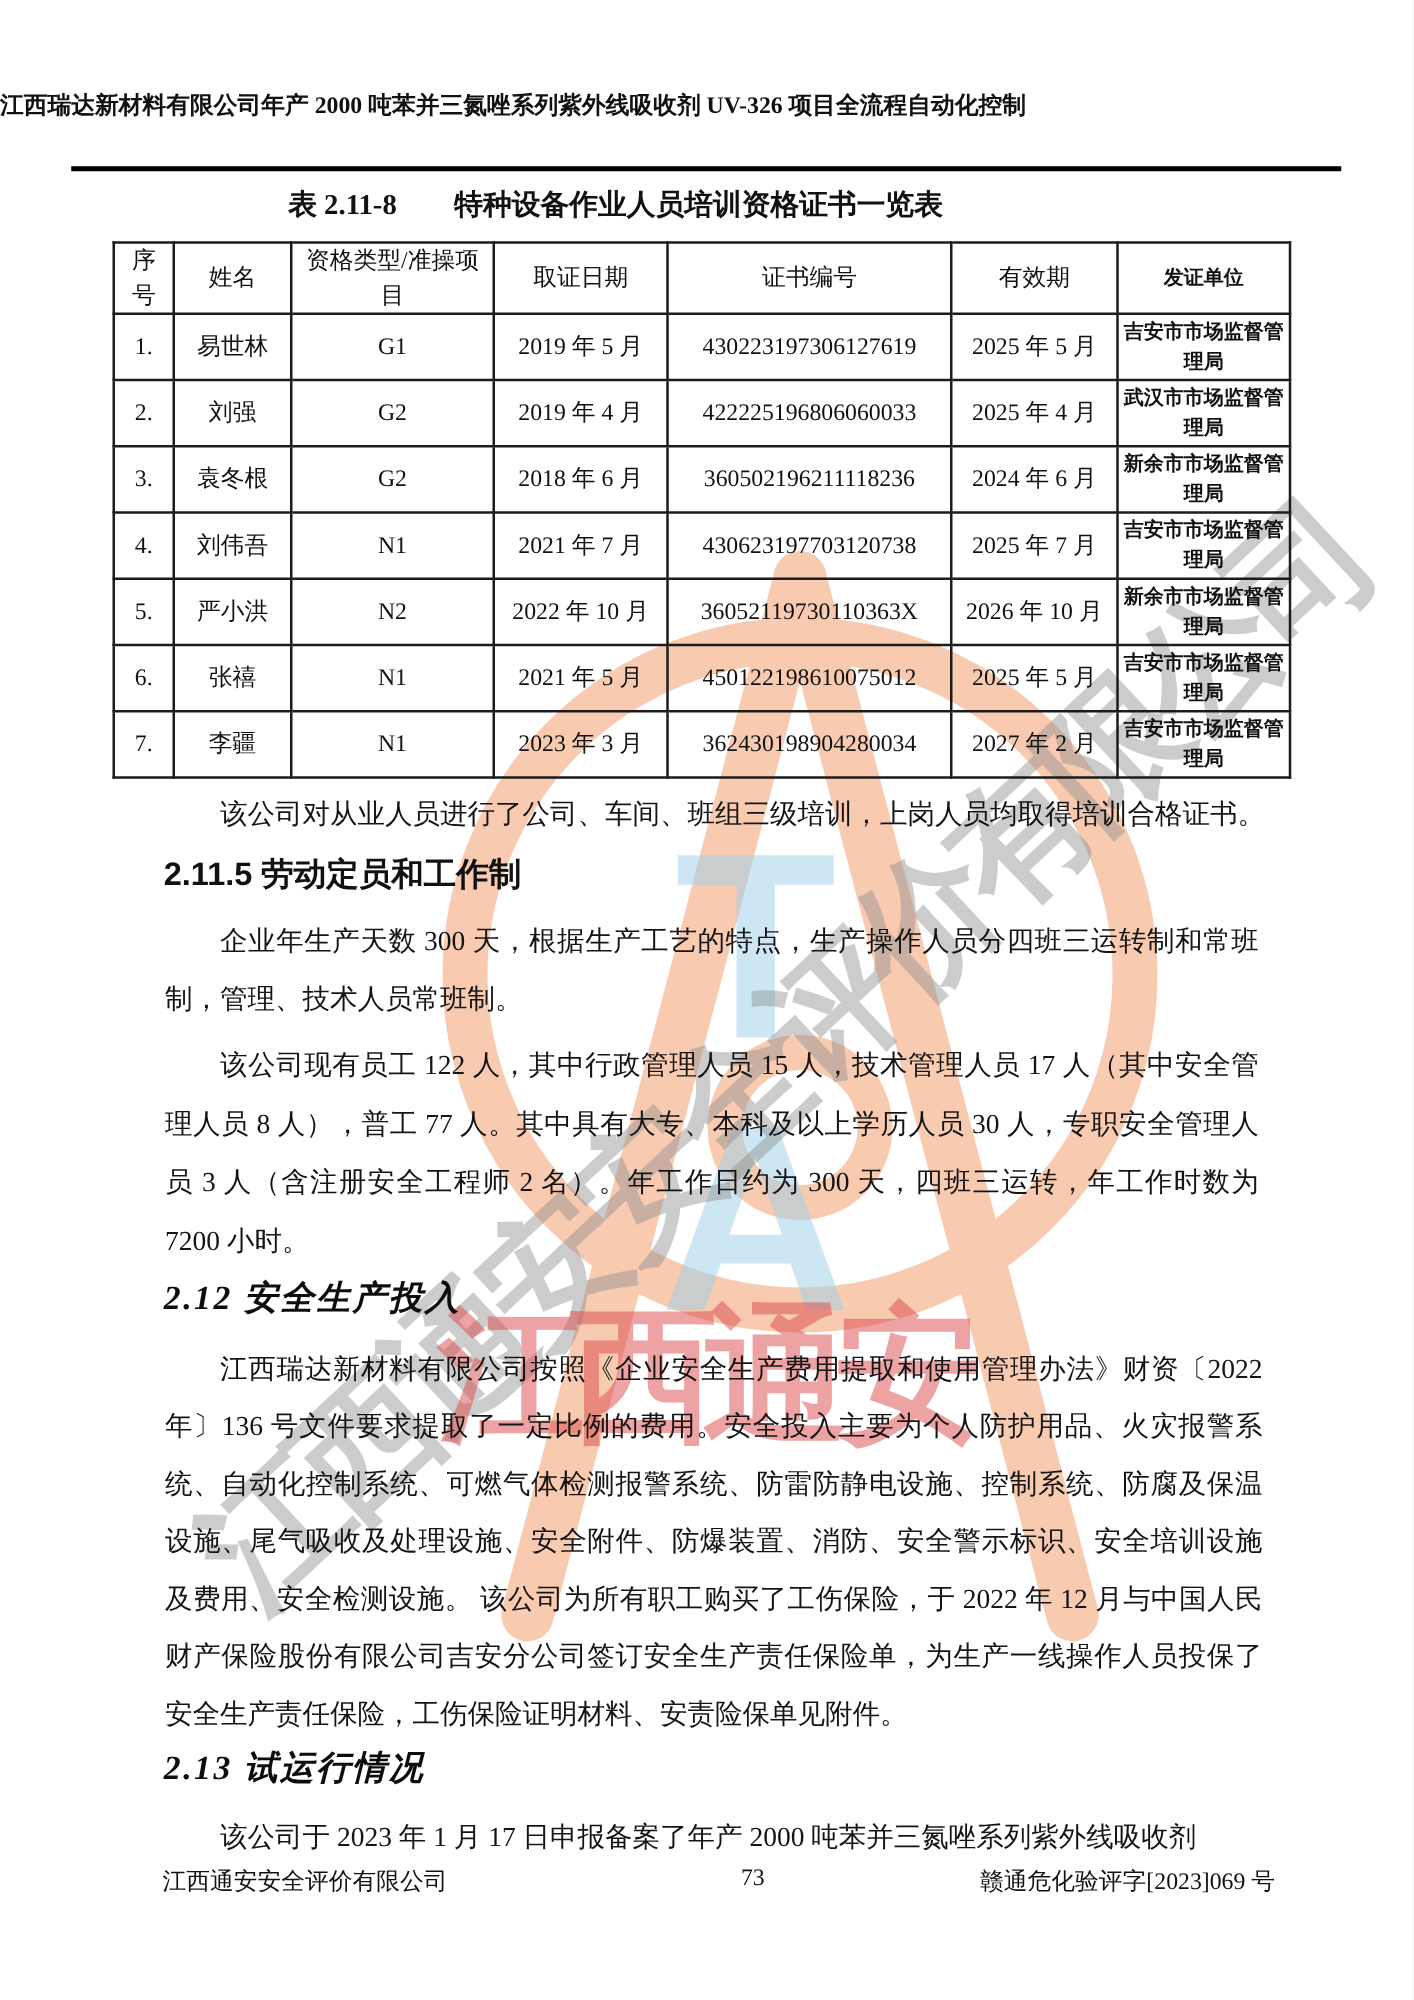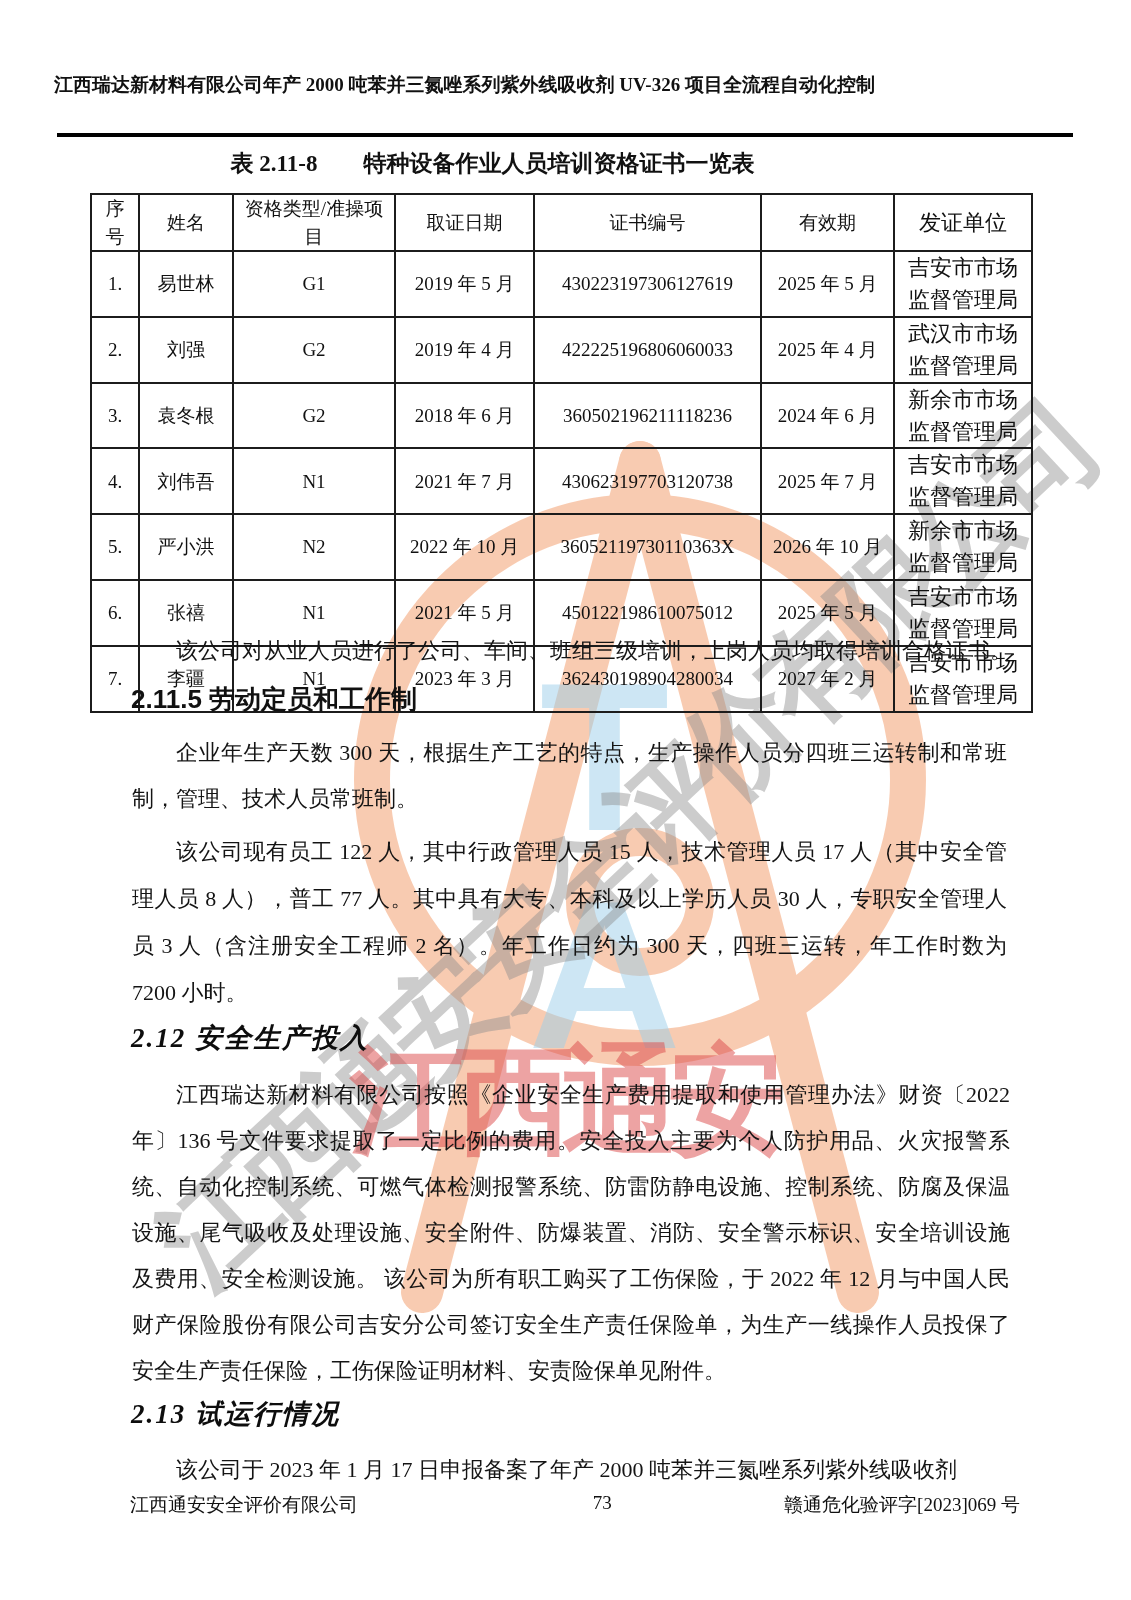--- a/index.html
+++ b/index.html
@@ -15,33 +15,33 @@
     font-family:"Liberation Sans","DejaVu Sans",sans-serif;font-weight:bold;
     font-size:212px;line-height:218px;color:var(--wm-blue);opacity:.5;}
   .wm-diagonal{left:128px;top:1208px;transform:rotate(-43deg);transform-origin:0 0;
     white-space:nowrap;font-weight:bold;font-size:112px;letter-spacing:-10px;
     color:var(--wm-gray);opacity:.45;font-family:"Liberation Serif","DejaVu Serif",serif;}
   .wm-red{left:350px;top:1022px;white-space:nowrap;font-weight:bold;font-size:118px;
     letter-spacing:-12px;color:var(--wm-red);opacity:.5;
     font-family:"Liberation Serif","DejaVu Serif",serif;}
   
   .cblock{position:absolute;z-index:2;margin:0;}
-  .hdr{left:0;width:929px;text-align:center;font-weight:bold;font-size:19px;line-height:30px;}
+  .hdr{left:0;width:929px;text-align:left;font-weight:bold;font-size:19px;line-height:30px;}
   .hdr.l1{top:70px;}
   .hdr.l2{top:101px;}
   .hdr-rule{left:57px;top:133px;width:1016px;height:4px;background:#000;}
   .tbl-title{left:0;top:148px;width:985px;text-align:center;font-weight:bold;font-size:23px;}
   table.cert-table{left:90px;top:193px;width:941px;border-collapse:collapse;table-layout:fixed;
     font-size:19px;}
   .cert-table th,.cert-table td{border:2px solid #1c1c1c;text-align:center;vertical-align:middle;
     font-weight:normal;padding:0 4px;line-height:1.45;overflow:hidden;}
   .cert-table thead tr{height:56px;}
   .cert-table tbody tr{height:53px;}
   .cert-table th.index{padding:0 11px;}
-  .cert-table td.issuer,.cert-table th.issuer{font-size:22px;}
+  .cert-table td.issuer,.cert-table th.issuer{font-size:16px;font-weight:bold;}
   .para{font-size:22px;line-height:46px;text-align:justify;text-indent:44px;color:#141414;}
   .p0{left:132px;top:634px;width:886px;line-height:34px;}
   .p1{left:132px;top:730px;width:875px;}
   .p2{left:132px;top:828px;width:875px;line-height:47px;}
   .h-hei{left:131px;top:682px;font-family:"Liberation Sans","DejaVu Sans",sans-serif;
     font-weight:bold;font-size:26px;}
   .h-kai{font-weight:bold;font-style:italic;font-size:27px;letter-spacing:2px;color:#0d0d0d;}
   .h212{left:131px;top:1020px;}
   .h213{left:131px;top:1396px;}
   .p3{left:132px;top:1072px;width:878px;}

